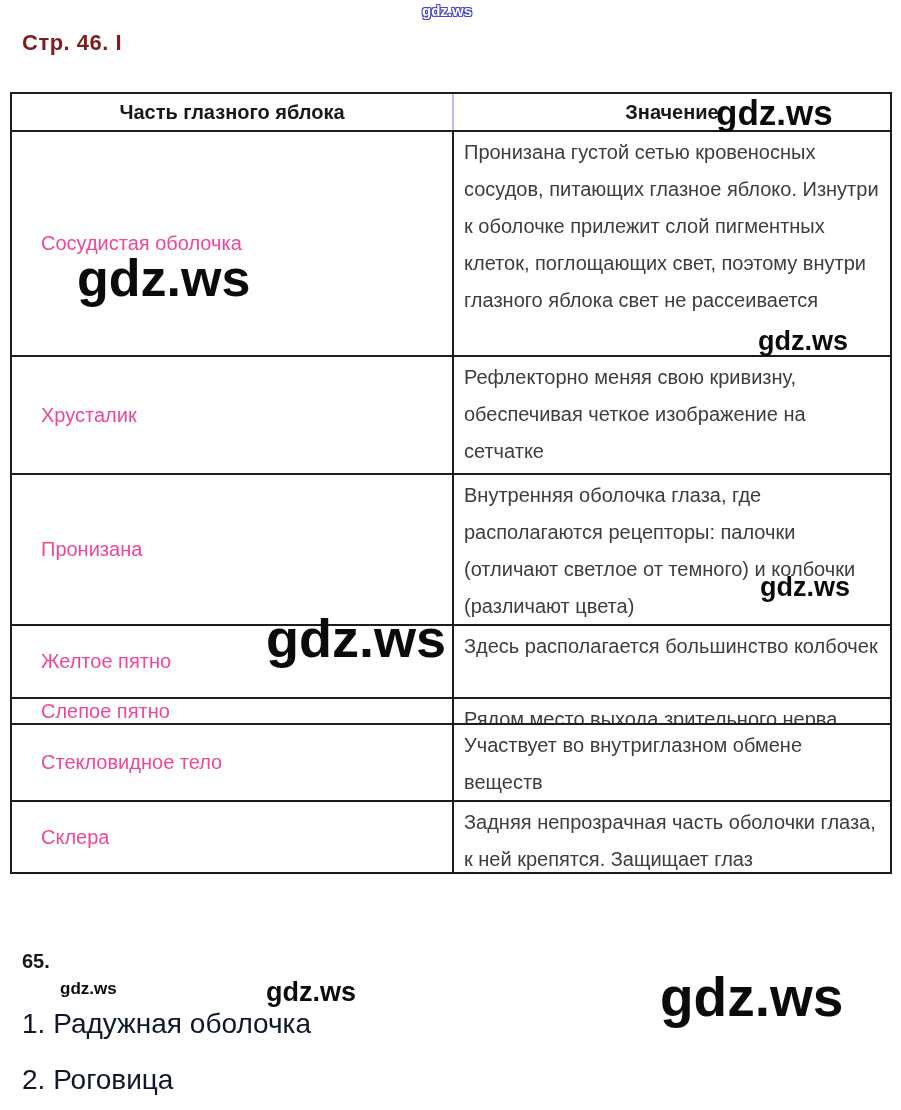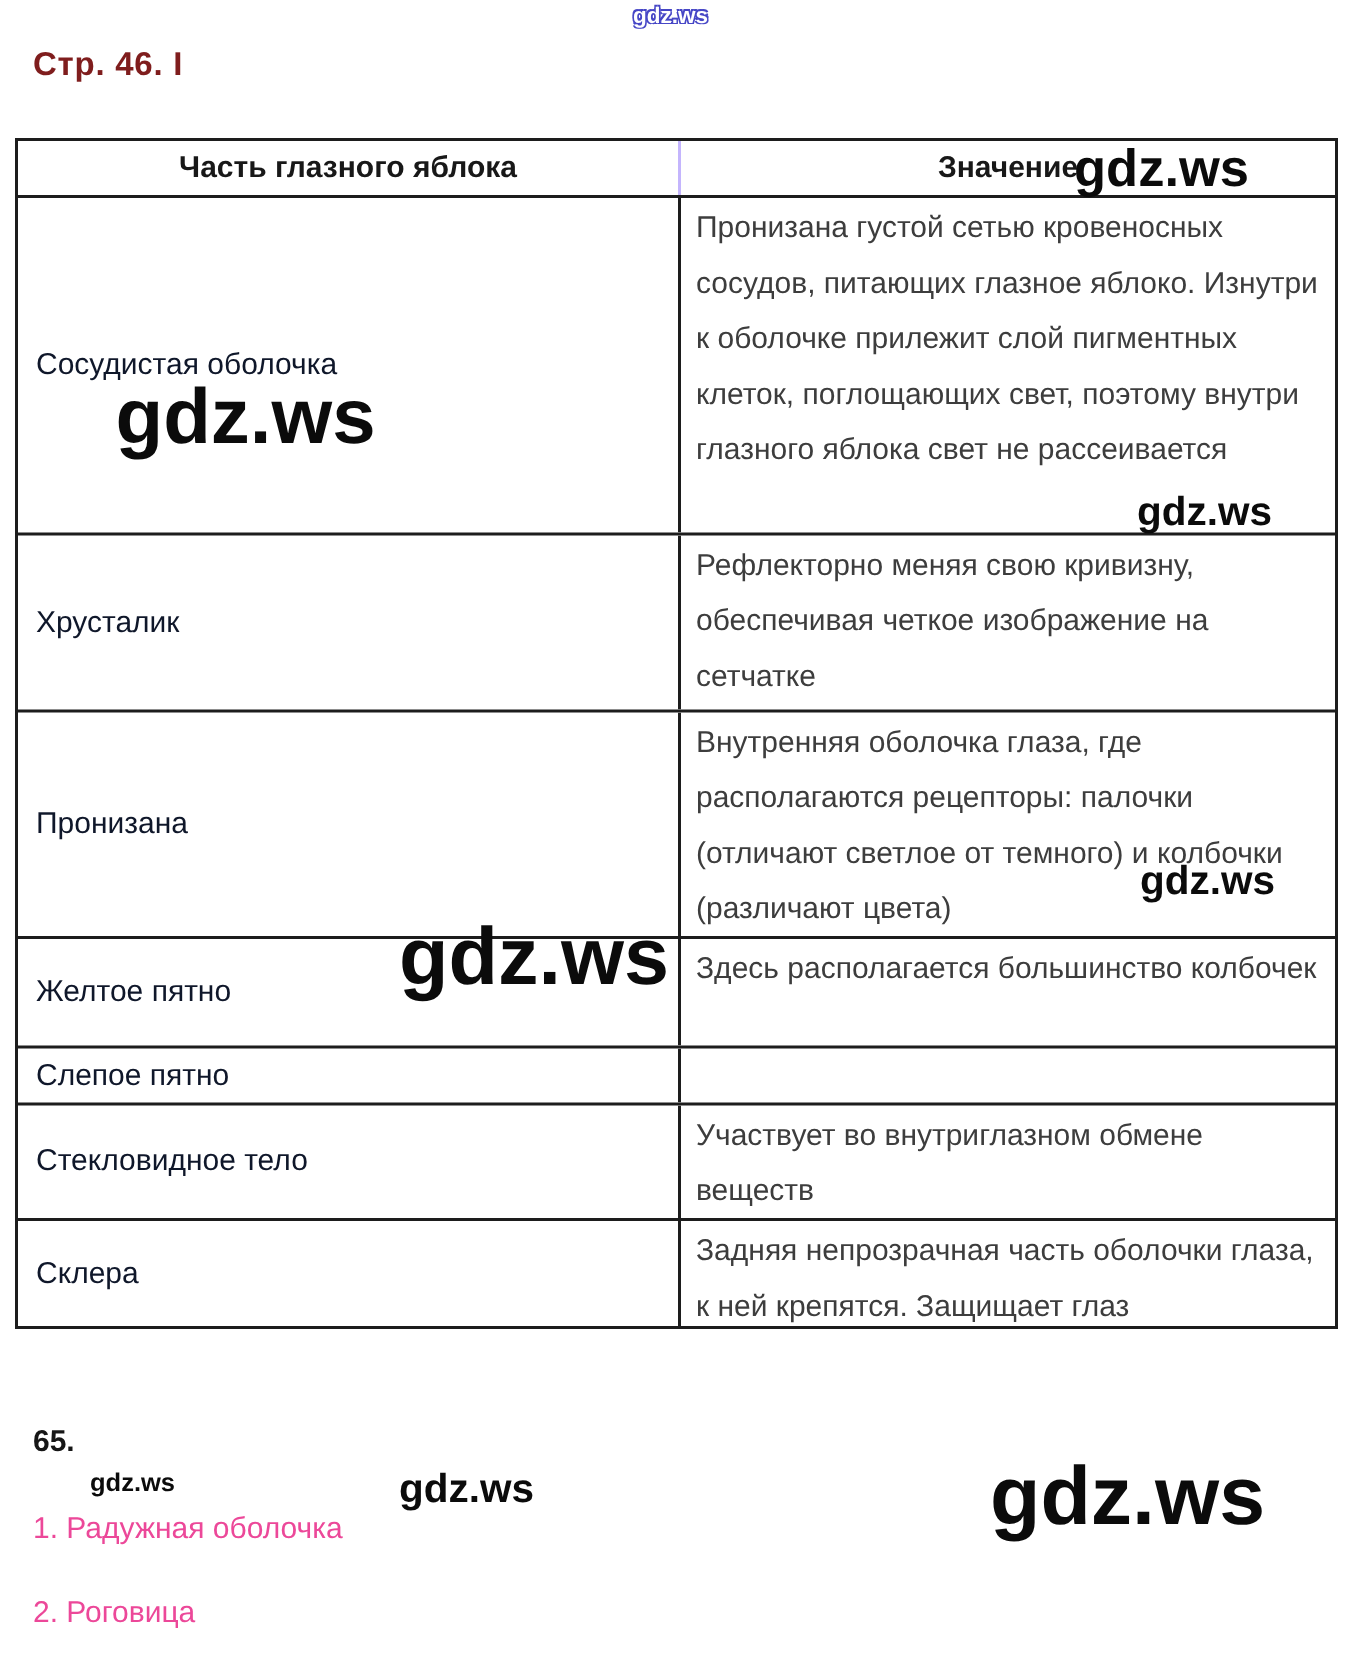--- a/index.html
+++ b/index.html
@@ -53,31 +53,31 @@
       display: flex;
       border-bottom: 2px solid #1d1d1d;
       box-sizing: border-box;
       overflow: hidden;
     }
     .t-row.last { border-bottom: none; }
     .row-1 { height: 225px; }
     .row-2 { height: 118px; }
     .row-3 { height: 151px; }
     .row-4 { height: 73px; }
-    .row-5 { height: 38px; }
+    .row-5 { height: 26px; }
     .row-6 { height: 77px; }
     .row-7 { height: 70px; }
     .td-part {
       width: 442px;
       border-right: 2px solid #1d1d1d;
       display: flex;
       align-items: center;
-      padding-left: 12px;
+      padding-left: 29px;
       font-size: 20px;
-      color: #0f172a;
+      color: #ec4899;
       box-sizing: border-box;
     }
     .td-value {
       flex: 1;
       padding: 2px 10px 0 10px;
       font-size: 20px;
       line-height: 37px;
       color: #3d3d3d;
       box-sizing: border-box;
     }
@@ -109,22 +109,22 @@
       position: absolute;
       left: 22px;
       top: 950px;
       font-size: 20px;
       font-weight: bold;
       color: #161616;
     }
     .list-item {
       position: absolute;
       left: 22px;
-      font-size: 20px;
-      color: #ec4899;
+      font-size: 28px;
+      color: #0f172a;
     }
     .list-item-1 { top: 1008px; }
     .list-item-2 { top: 1064px; }
   </style>
 </head>
 <body>
 
 <div class="page">
 
   <div class="wm wm-top-blue">gdz.ws</div>
@@ -152,20 +152,21 @@
       <div class="td td-value">Внутренняя оболочка глаза, где располагаются рецепторы: палочки (отличают светлое от темного) и колбочки (различают цвета)</div>
     </div>
 
     <div class="t-row row-4">
       <div class="td td-part">Желтое пятно</div>
       <div class="td td-value">Здесь располагается большинство колбочек</div>
     </div>
 
     <div class="t-row row-5">
       <div class="td td-part">Слепое пятно</div>
+      <div class="td td-value">Рядом место выхода зрительного нерва</div>
     </div>
 
     <div class="t-row row-6">
       <div class="td td-part">Стекловидное тело</div>
       <div class="td td-value">Участвует во внутриглазном обмене веществ</div>
     </div>
 
     <div class="t-row row-7 last">
       <div class="td td-part">Склера</div>
       <div class="td td-value">Задняя непрозрачная часть оболочки глаза, к ней крепятся. Защищает глаз</div>

